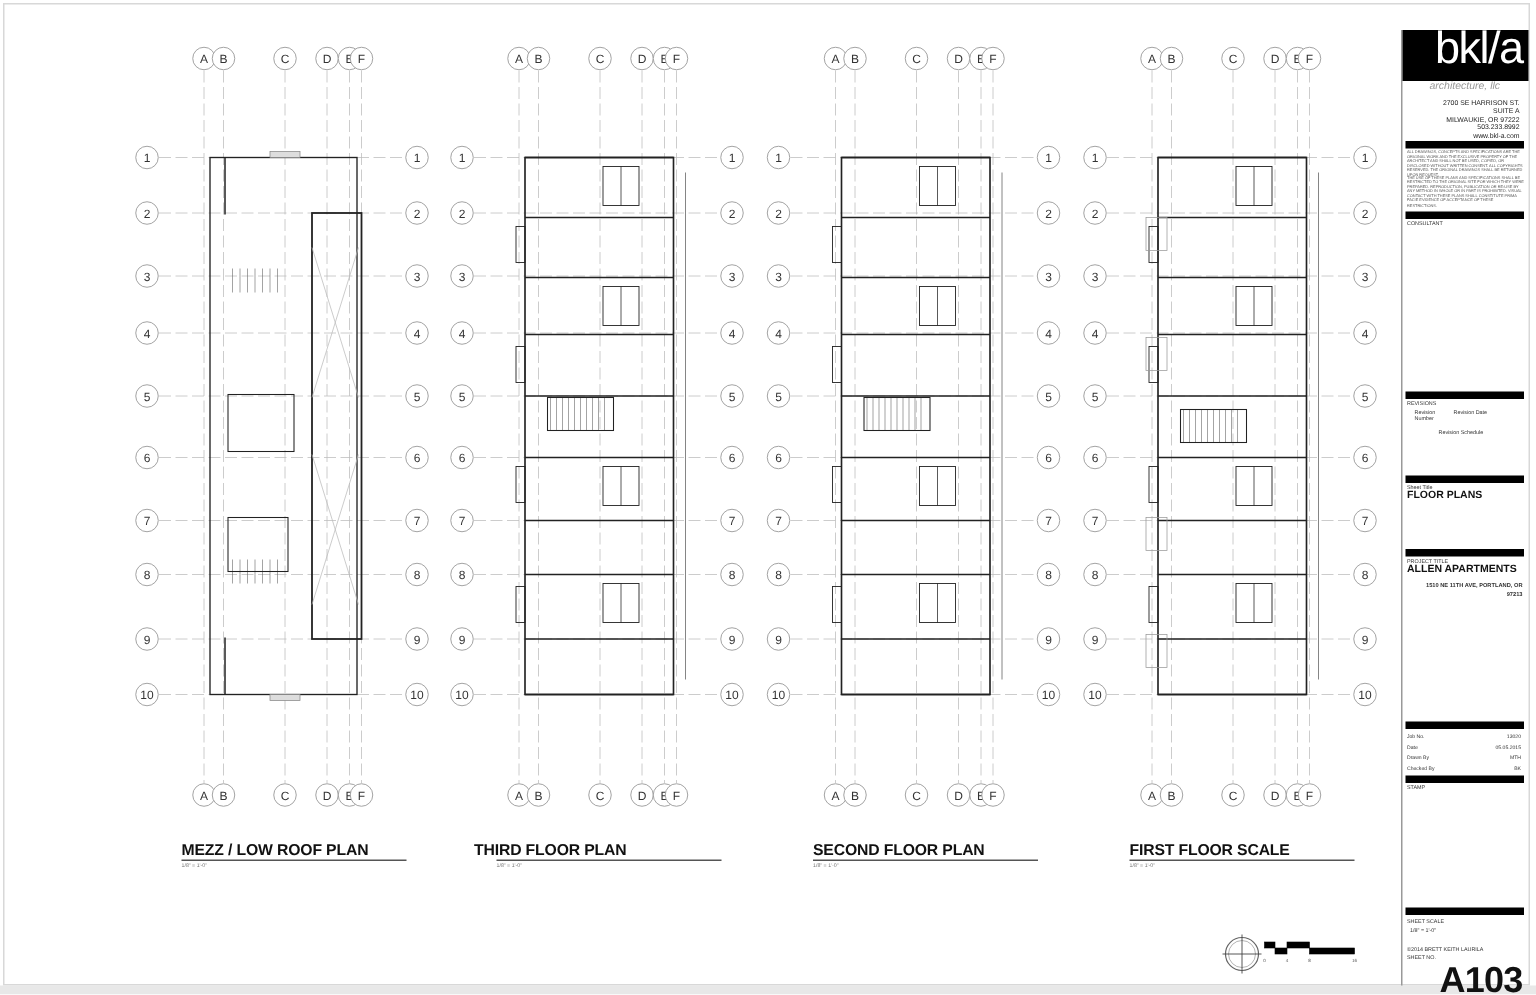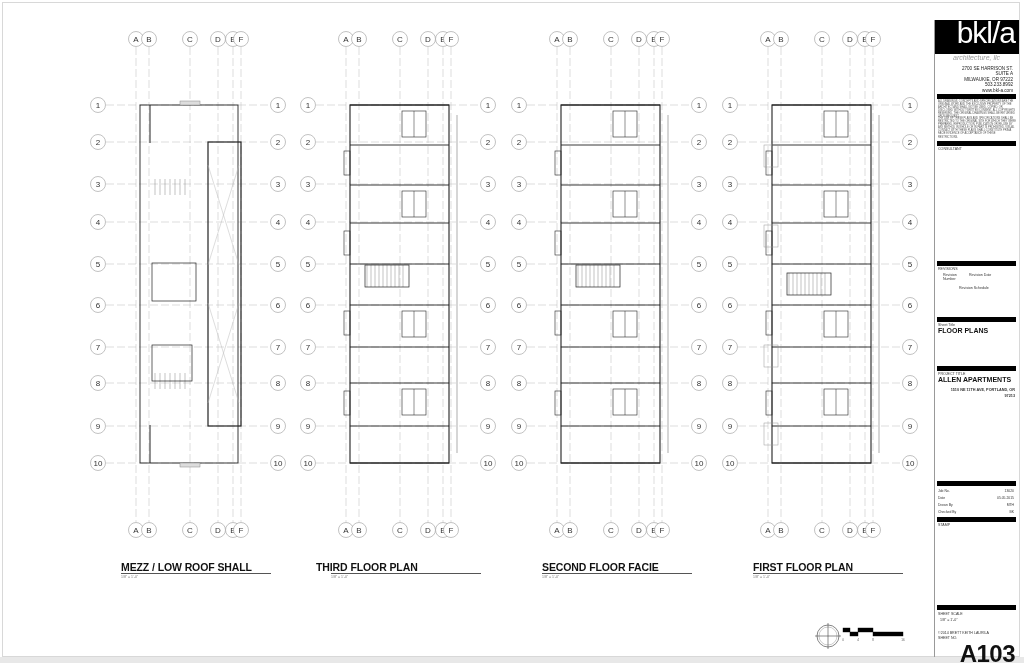--- a/index.html
+++ b/index.html
@@ -769,30 +769,30 @@
       <rect x="858" y="628" width="15" height="4" stroke="#000" stroke-width="0.4" fill="#000"></rect>
       <rect x="873" y="632" width="30" height="4" stroke="#000" stroke-width="0.4" fill="#000"></rect>
       <text x="843" y="641" font-size="3" text-anchor="middle" fill="#555" font-family="Liberation Sans, sans-serif">0</text>
       <text x="858" y="641" font-size="3" text-anchor="middle" fill="#555" font-family="Liberation Sans, sans-serif">4</text>
       <text x="873" y="641" font-size="3" text-anchor="middle" fill="#555" font-family="Liberation Sans, sans-serif">8</text>
       <text x="903" y="641" font-size="3" text-anchor="middle" fill="#555" font-family="Liberation Sans, sans-serif">16</text>
     </g>
   </svg>
 
 <div id="plan-labels">
-    <div class="plan-title" style="left: 121px; top: 561px;">MEZZ / LOW ROOF SHALL</div>
+    <div class="plan-title" style="left: 121px; top: 561px;">MEZZ / LOW ROOF PLAN</div>
     <div class="plan-rule" style="left: 121px; top: 573px; width: 150px;"></div>
     <div class="plan-scale" style="left: 121px; top: 575px;">1/8" = 1'-0"</div>
     <div class="plan-title" style="left: 316px; top: 561px;">THIRD FLOOR PLAN</div>
     <div class="plan-rule" style="left: 331px; top: 573px; width: 150px;"></div>
     <div class="plan-scale" style="left: 331px; top: 575px;">1/8" = 1'-0"</div>
-    <div class="plan-title" style="left: 542px; top: 561px;">SECOND FLOOR FACIE</div>
+    <div class="plan-title" style="left: 542px; top: 561px;">SECOND FLOOR PLAN</div>
     <div class="plan-rule" style="left: 542px; top: 573px; width: 150px;"></div>
     <div class="plan-scale" style="left: 542px; top: 575px;">1/8" = 1'-0"</div>
-    <div class="plan-title" style="left: 753px; top: 561px;">FIRST FLOOR PLAN</div>
+    <div class="plan-title" style="left: 753px; top: 561px;">FIRST FLOOR SCALE</div>
     <div class="plan-rule" style="left: 753px; top: 573px; width: 150px;"></div>
     <div class="plan-scale" style="left: 753px; top: 575px;">1/8" = 1'-0"</div>
   </div>
 
 <div class="tb">
   <div class="logo">
     <span class="logo-text">bkl/a</span>
   </div>
   <div class="logo-sub">architecture, llc</div>
   <div class="addr" style="top:46px;">

